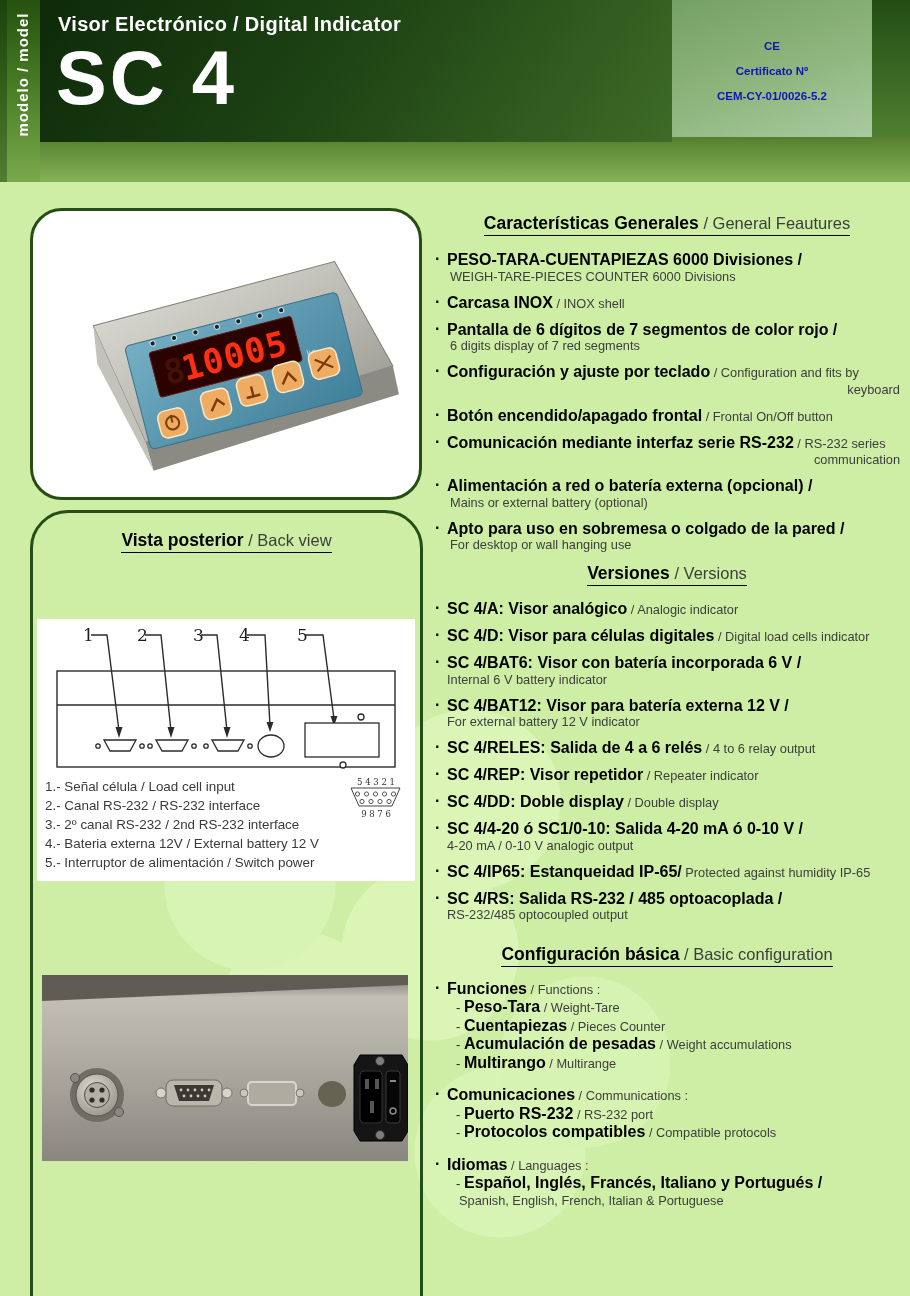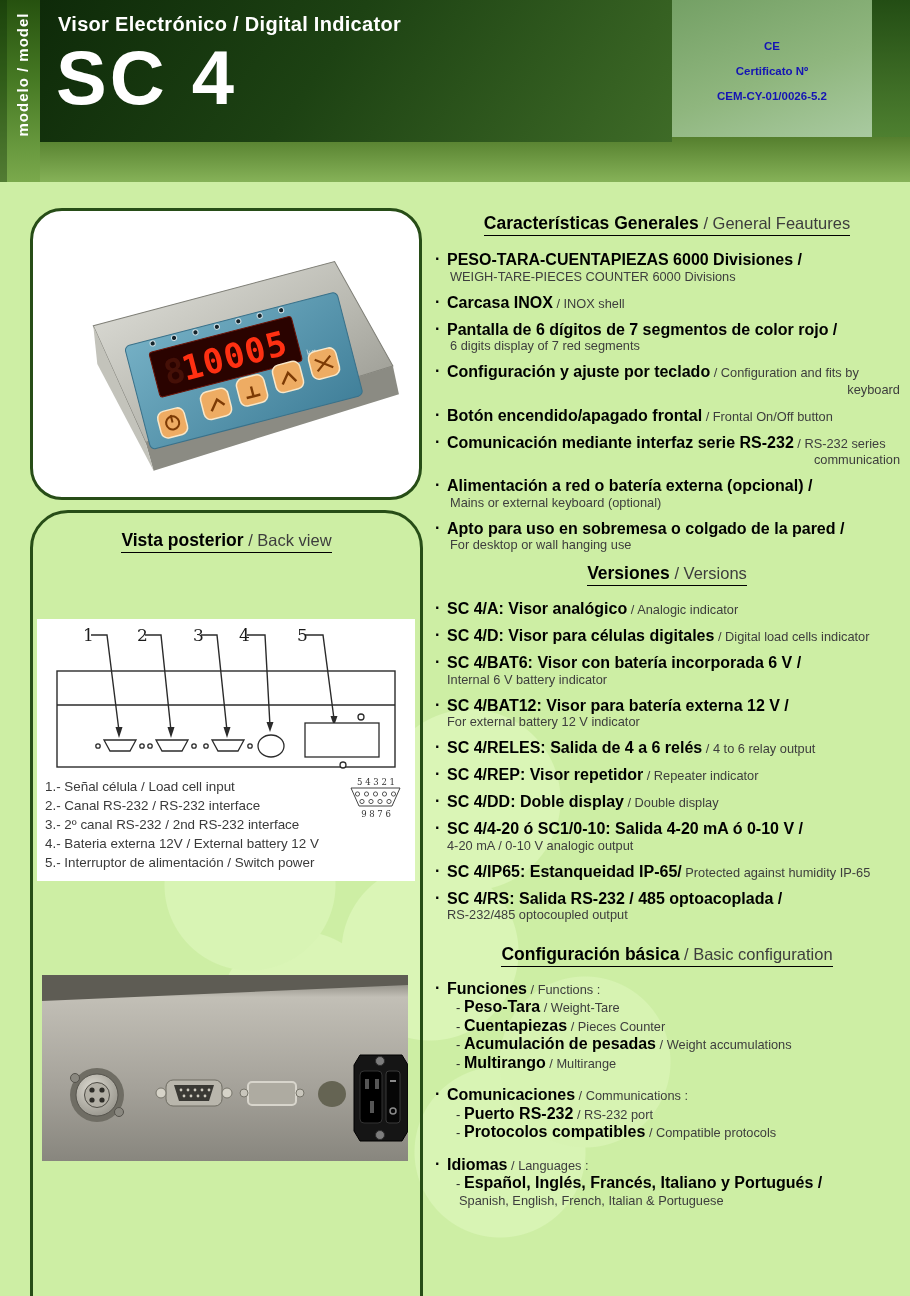--- a/index.html
+++ b/index.html
@@ -288,21 +288,21 @@
     <div class="h2 features">
       <span class="hwrap"><span class="es">Características Generales</span><span class="en"> / General Feautures</span></span>
     </div>
     <div class="list-features">
         <div class="li"><span class="dot">·</span><span class="b">PESO-TARA-CUENTAPIEZAS 6000 Divisiones /</span><span class="cont left">WEIGH-TARE-PIECES COUNTER 6000 Divisions</span></div>
         <div class="li"><span class="dot">·</span><span class="b">Carcasa INOX</span><span class="r"> / INOX shell</span></div>
         <div class="li"><span class="dot">·</span><span class="b">Pantalla de 6 dígitos de 7 segmentos de color rojo /</span><span class="cont left">6 digits display of 7 red segments</span></div>
         <div class="li"><span class="dot">·</span><span class="b">Configuración y ajuste por teclado</span><span class="r"> / Configuration and fits by</span><span class="cont right">keyboard</span></div>
         <div class="li"><span class="dot">·</span><span class="b">Botón encendido/apagado frontal</span><span class="r"> / Frontal On/Off button</span></div>
         <div class="li"><span class="dot">·</span><span class="b">Comunicación mediante interfaz serie RS-232</span><span class="r"> / RS-232 series</span><span class="cont right">communication</span></div>
-        <div class="li"><span class="dot">·</span><span class="b">Alimentación a red o batería externa (opcional) /</span><span class="cont left">Mains or external keyboard (optional)</span></div>
+        <div class="li"><span class="dot">·</span><span class="b">Alimentación a red o batería externa (opcional) /</span><span class="cont left">Mains or external battery (optional)</span></div>
         <div class="li"><span class="dot">·</span><span class="b">Apto para uso en sobremesa o colgado de la pared /</span><span class="cont left">For desktop or wall hanging use</span></div>
       </div>
 
     <div class="h2 versions">
       <span class="hwrap"><span class="es">Versiones</span><span class="en"> / Versions</span></span>
     </div>
     <div class="list-versions">
         <div class="li"><span class="dot">·</span><span class="b">SC 4/A: Visor analógico</span><span class="r"> / Analogic indicator</span></div>
         <div class="li"><span class="dot">·</span><span class="b">SC 4/D: Visor para células digitales</span><span class="r"> / Digital load cells indicator</span></div>
         <div class="li"><span class="dot">·</span><span class="b">SC 4/BAT6: Visor con batería incorporada 6 V /</span><span class="cont center">Internal 6 V battery indicator</span></div>

